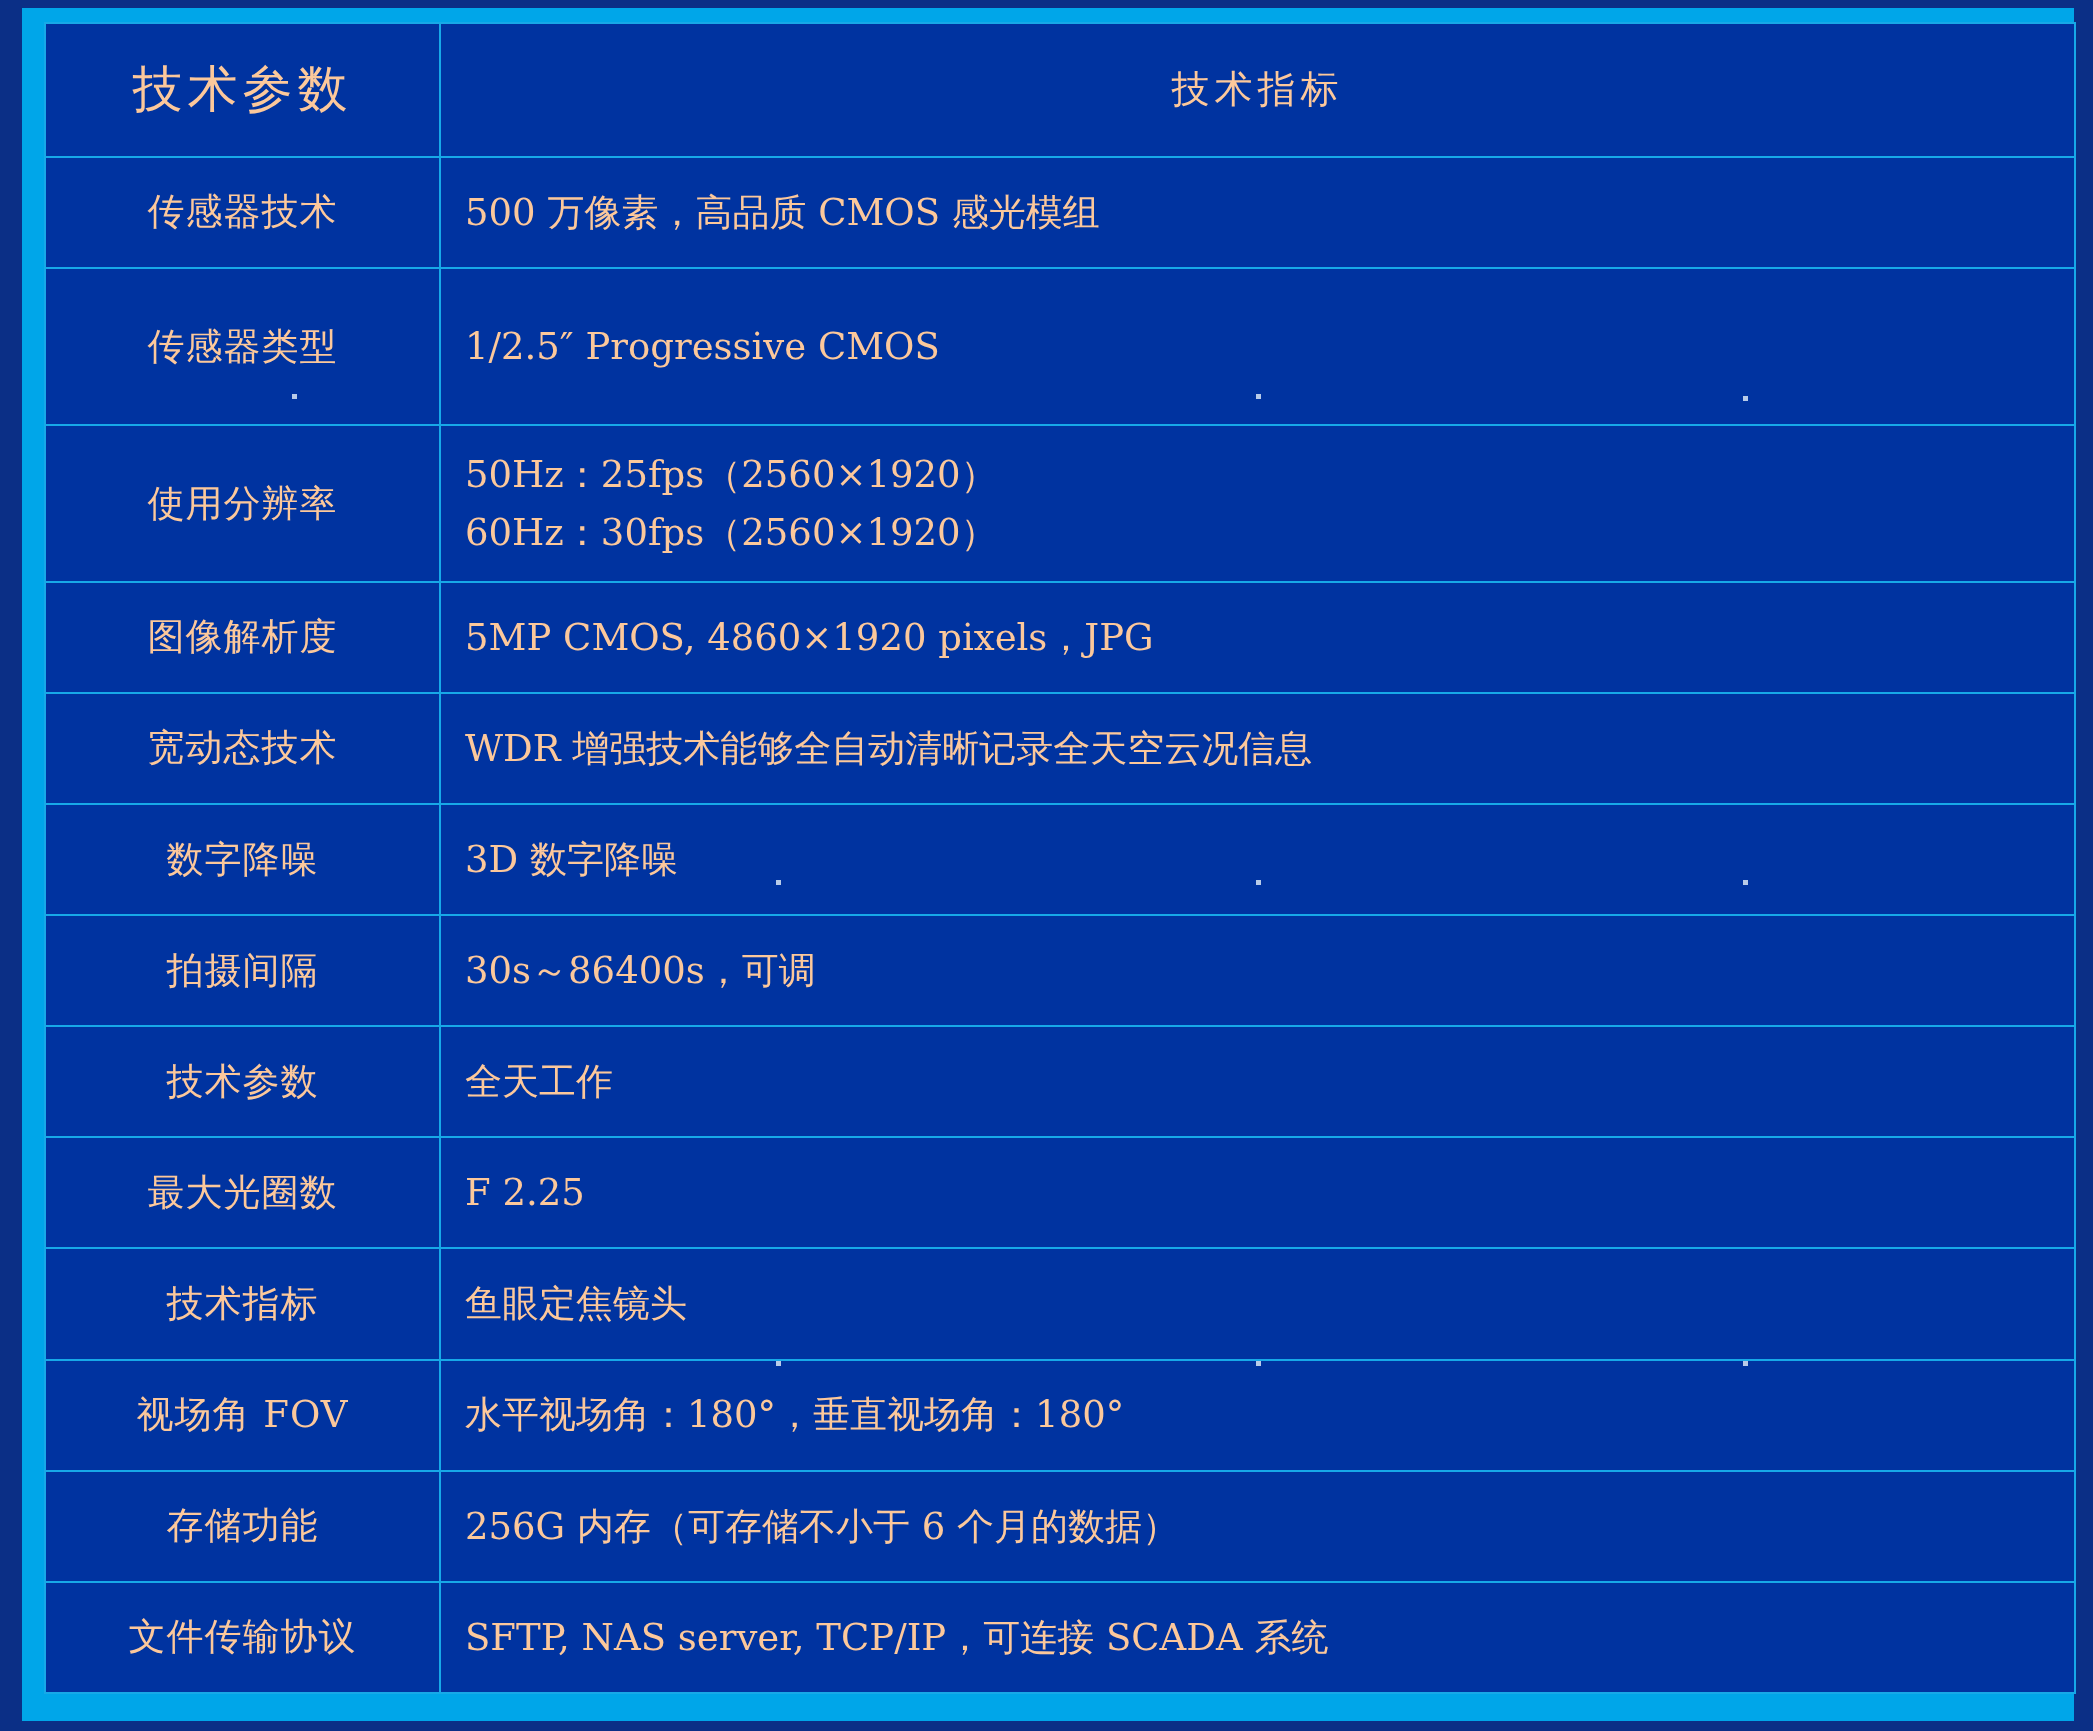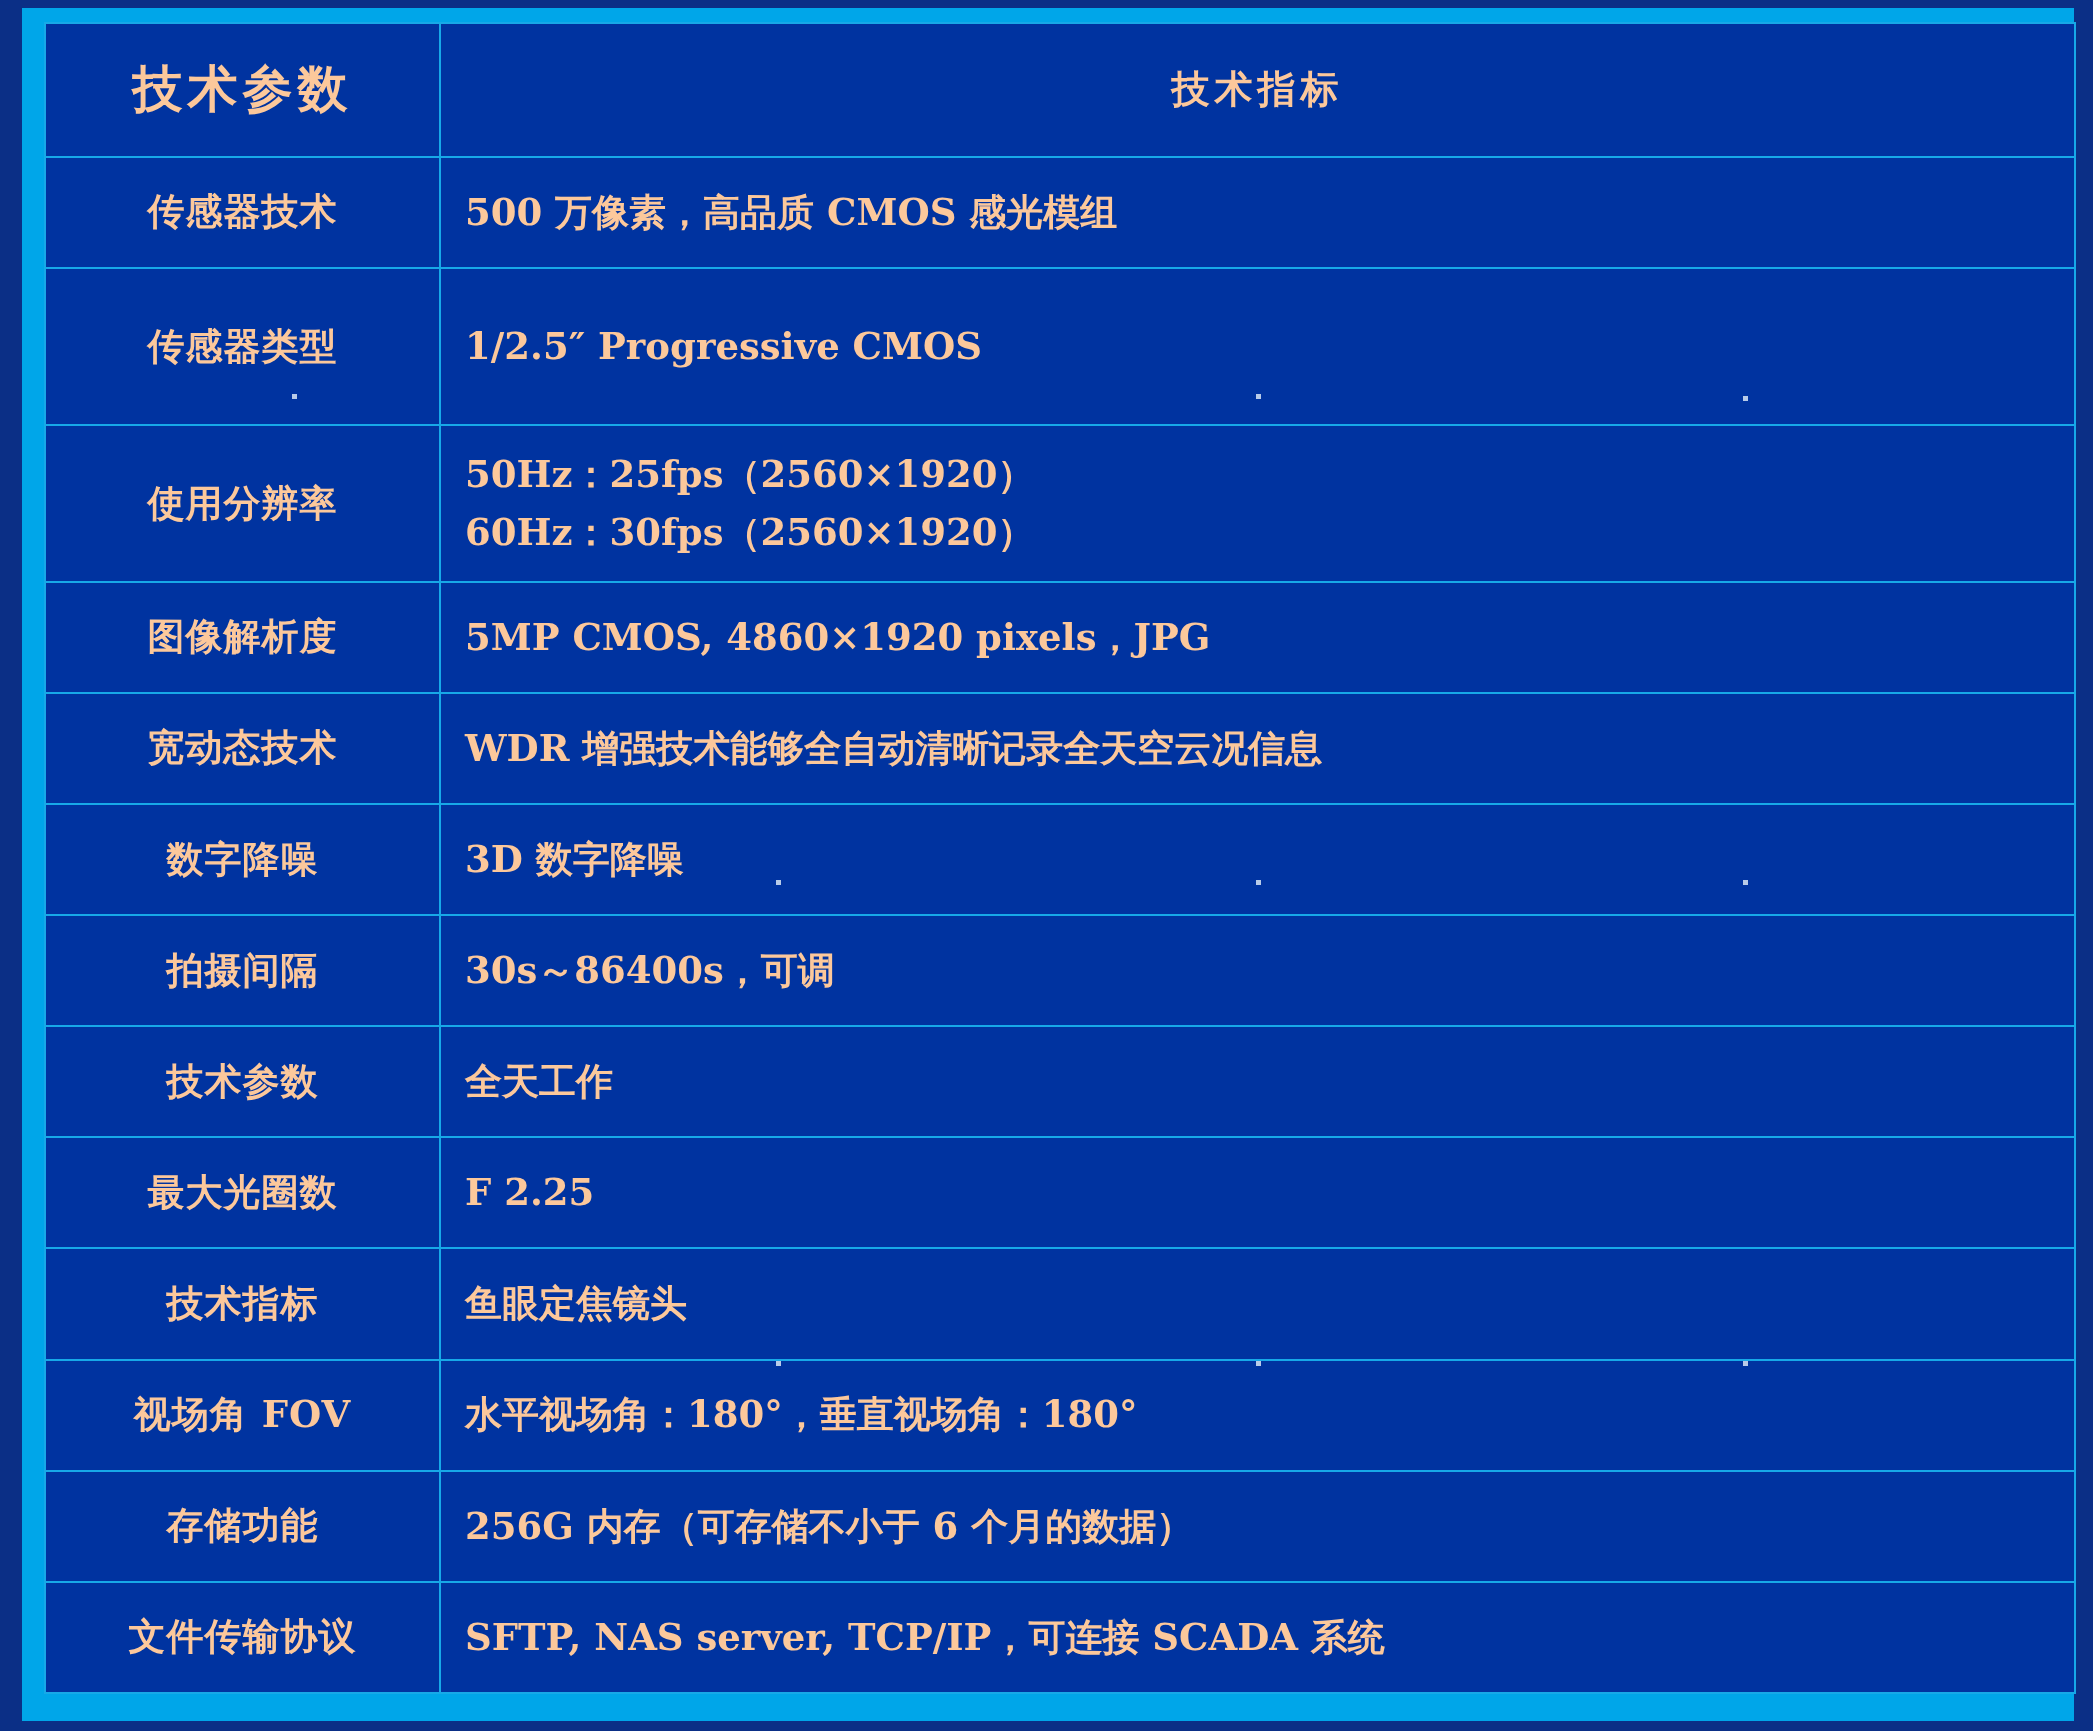--- a/index.html
+++ b/index.html
@@ -44,21 +44,20 @@
     box-sizing: border-box;
     background: #0033a0;
   }
 
   table.spec {
     width: 2030px;
     height: 1672px;
     border-collapse: collapse;
     table-layout: fixed;
     background: #0033a0;
-    font-weight: bold;
   }
 
   table.spec col.c1 { width: 395px; }
   table.spec col.c2 { width: 1635px; }
 
   table.spec td {
     border: 2px solid #17a9e8;
     background: #0033a0;
     color: #fcc89b;
     vertical-align: middle;

